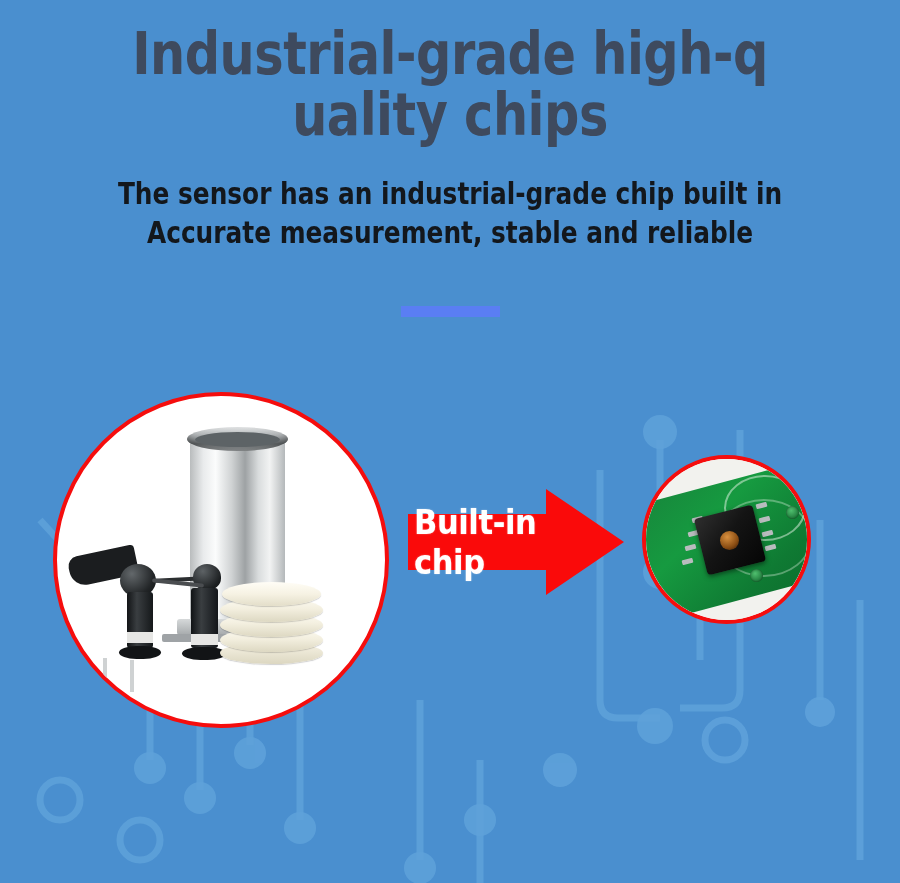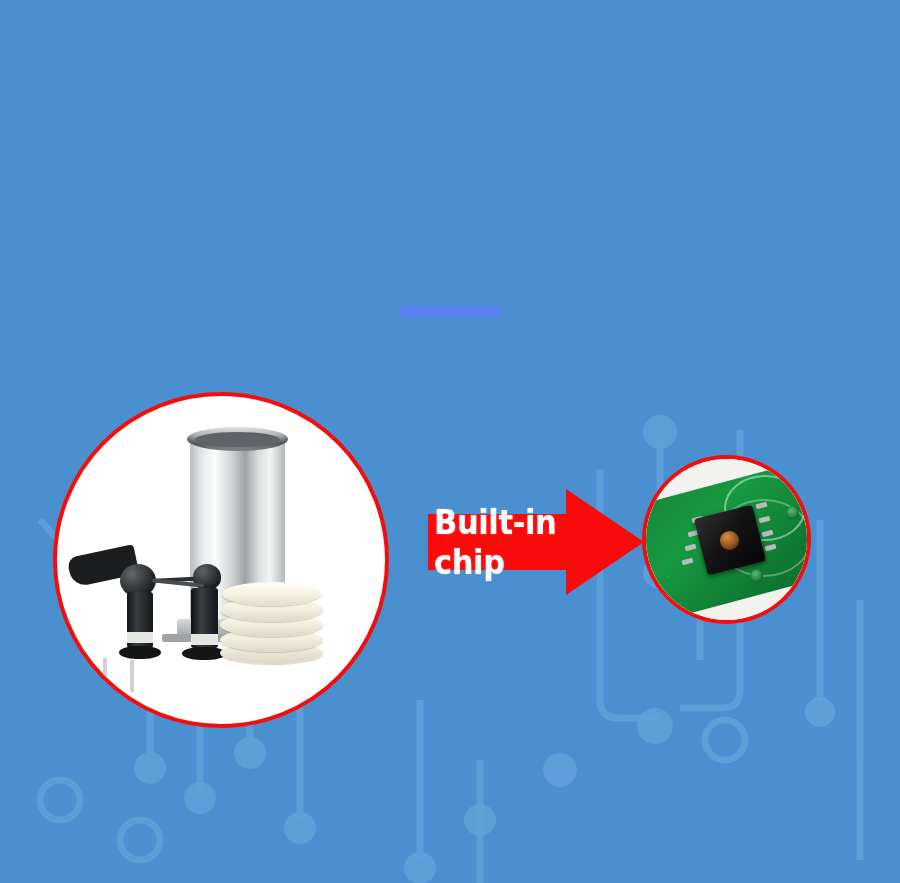--- a/index.html
+++ b/index.html
@@ -181,21 +181,21 @@
     border-radius:4px;transform:rotate(-14deg);
     box-shadow:0 2px 5px rgba(0,0,0,.5);
   }
   .chip-eye{
     position:absolute;left:74px;top:72px;width:19px;height:19px;border-radius:50%;
     background:radial-gradient(circle at 38% 32%,#d8903f,#8a4d13 60%,#2a1405);
   }
   .pin{position:absolute;width:11px;height:5px;background:#b9bcbe;border-radius:1px;}
 
   
-  .arrow{position:absolute;left:428px;top:489px;width:216px;height:106px;}
+  .arrow{position:absolute;left:408px;top:489px;width:216px;height:106px;}
   .arrow svg{display:block;}
   .arrow-label{
     position:absolute;left:0;top:0;width:186px;height:106px;
     display:flex;align-items:center;justify-content:center;
     color:#ffffff;font-size:34px;font-weight:600;letter-spacing:-.4px;
     font-family:"DejaVu Sans Condensed","Liberation Sans", sans-serif;
     text-shadow:0 0 2px rgba(255,255,255,.35);
     padding-left:6px;box-sizing:border-box;
   }
 </style>
@@ -255,20 +255,30 @@
       <circle cx="420" cy="868" r="16"></circle>
       <circle cx="820" cy="712" r="15"></circle>
     </g>
     <g fill="none" stroke="#5fa2da" stroke-width="7" opacity=".85">
       <circle cx="725" cy="740" r="20"></circle>
       <circle cx="60" cy="800" r="20"></circle>
       <circle cx="140" cy="840" r="20"></circle>
     </g>
   </svg>
 
+  <div class="header">
+    <h1 class="title">
+      <span>Industrial-grade high-q</span>
+      <span class="l2">uality chips</span>
+    </h1>
+    <p class="subtitle">
+      <span>The sensor has an industrial-grade chip built in</span><br>
+      <span>Accurate measurement, stable and reliable</span>
+    </p>
+  </div>
   <div class="accent-bar"></div>
 
   <div class="photo-circle circle-left">
     <div class="ws">
       <div class="ws-cyl"></div>
       <div class="ws-rim"></div>
       <div class="ws-rim-in"></div>
       <div class="ws-base"></div>
 
       <div class="ws-vane-blade"></div>

